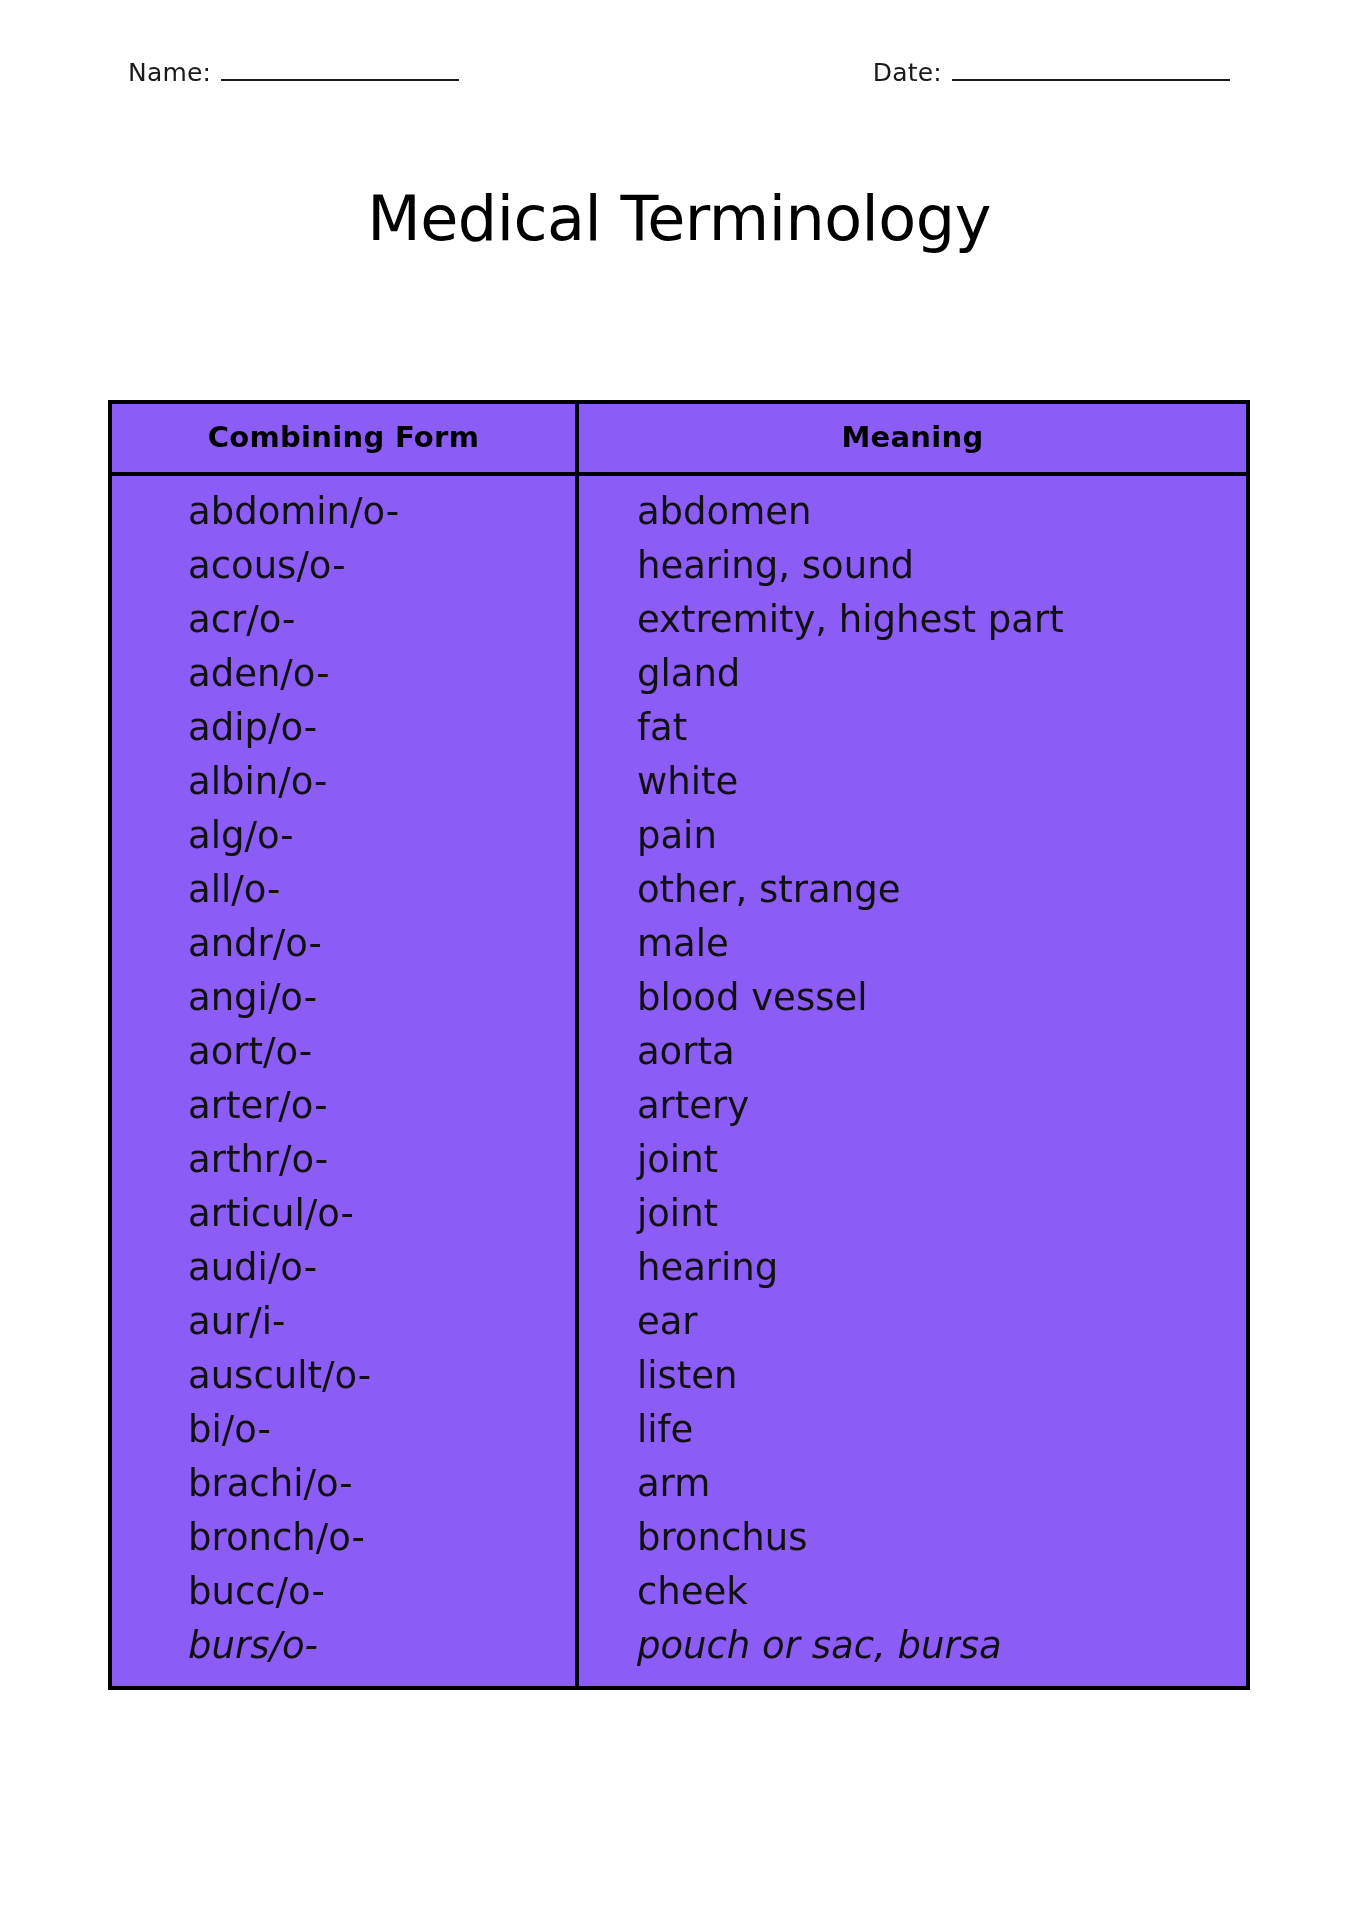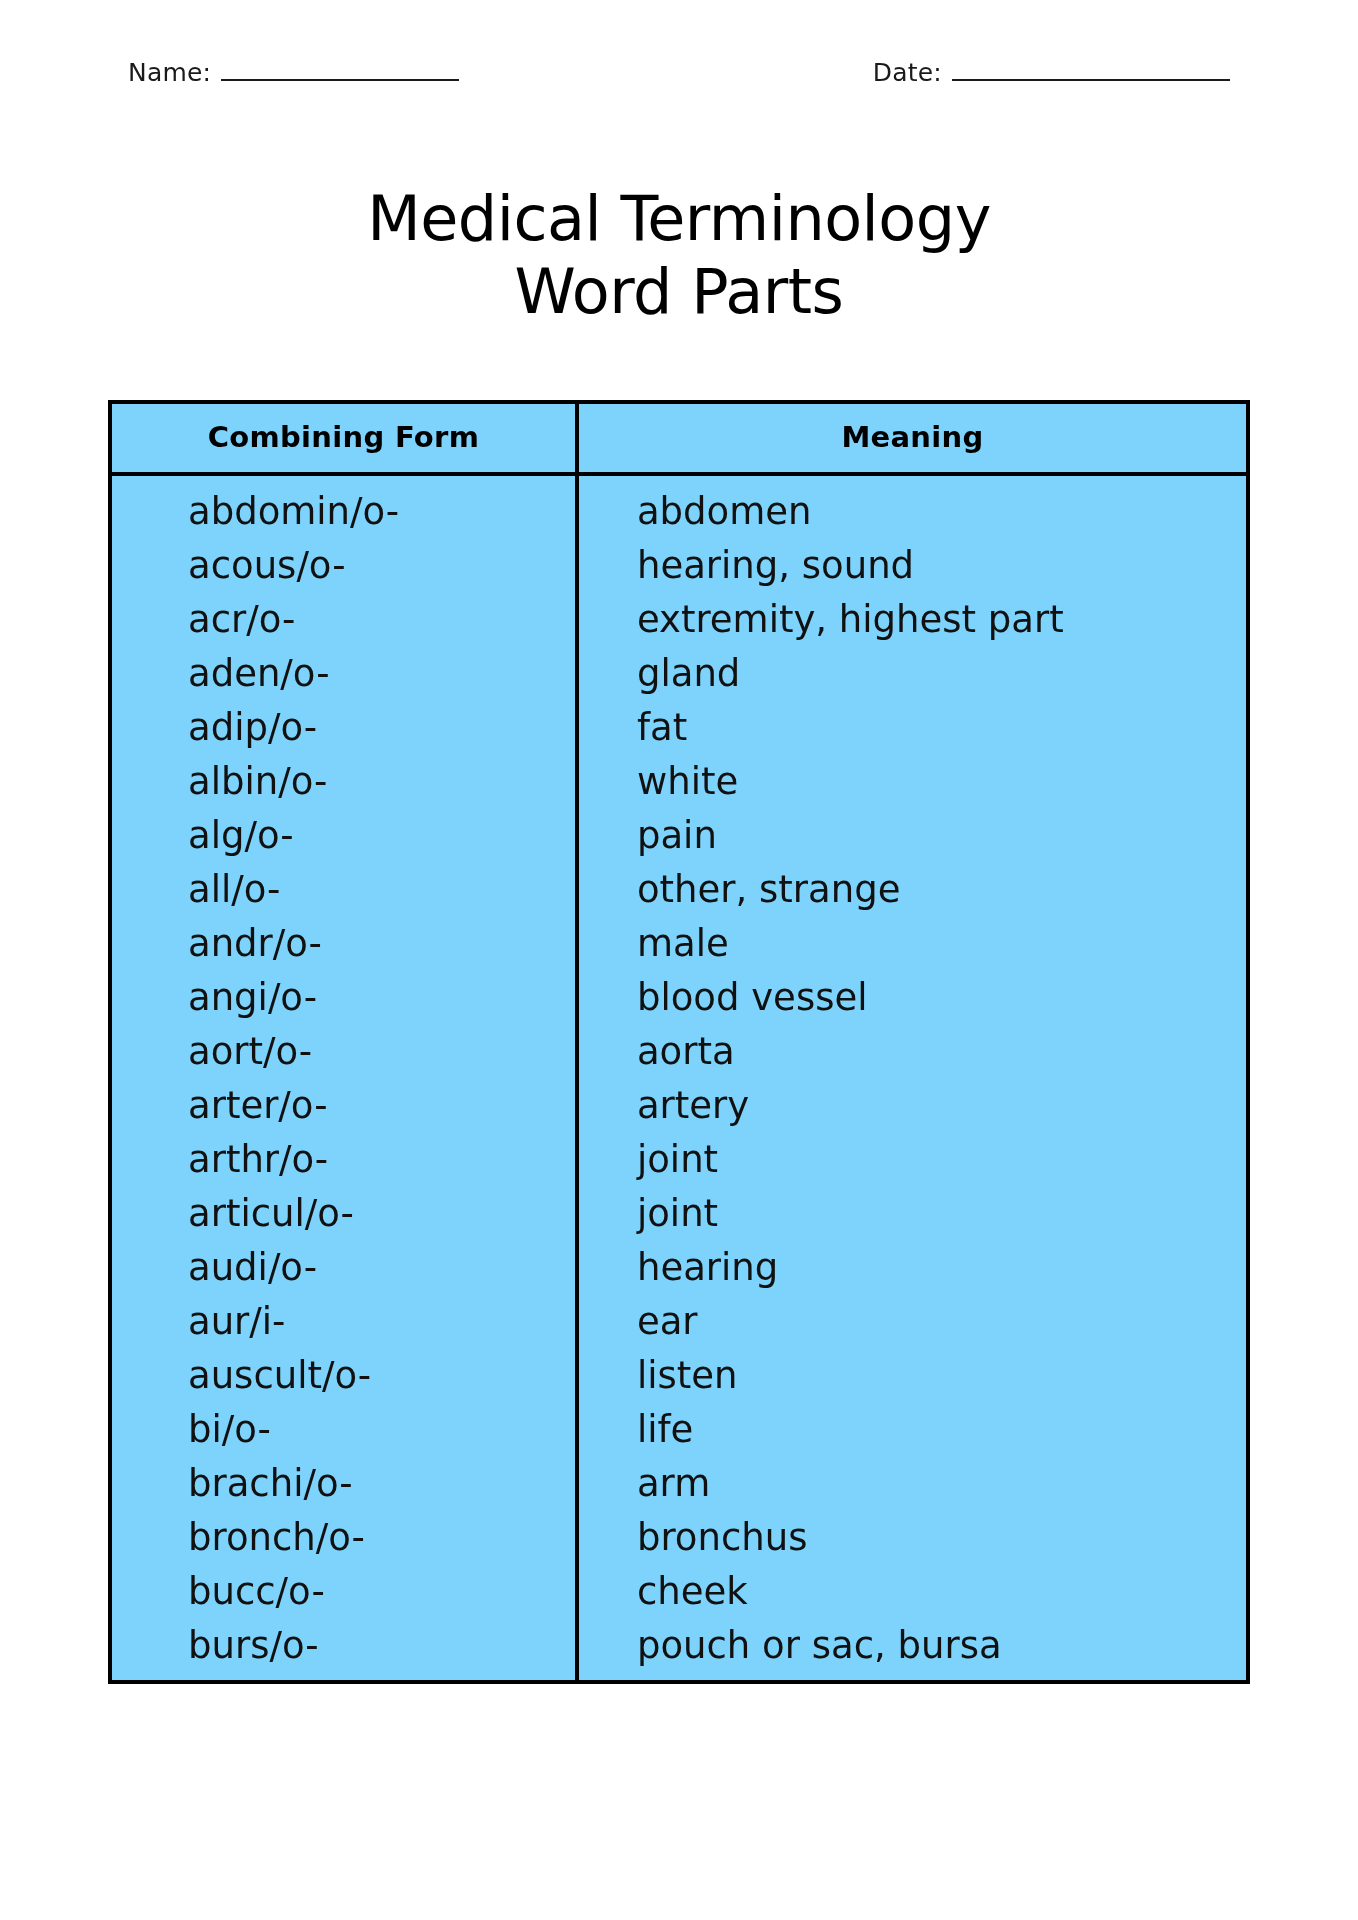--- a/index.html
+++ b/index.html
@@ -75,21 +75,21 @@
   }
 
   
   .table-wrap {
     position: absolute;
     top: 400px;
     left: 108px;
     width: 1142px;
     border: 4px solid #000000;
     box-sizing: border-box;
-    background: #7dd3fc;
+    background: #8b5cf6;
   }
   table.word-parts {
     width: 100%;
     border-collapse: collapse;
     table-layout: fixed;
   }
   table.word-parts col.c1 { width: 41%; }
   table.word-parts col.c2 { width: 59%; }
 
   table.word-parts thead th {
@@ -117,42 +117,42 @@
     padding-left: 76px;
     border-right: 4px solid #000000;
   }
   table.word-parts tbody td.meaning {
     padding-left: 58px;
   }
   table.word-parts tbody tr:first-child td {
     padding-top: 17px;
   }
   table.word-parts tbody tr:last-child td {
-    padding-bottom: 16px;
+    padding-bottom: 22px;
+    font-style: italic;
   }
 </style>
 </head>
 <body>
 
 <div class="page">
 
   <div class="meta-row">
     <div class="meta-field name">
       <span class="meta-label">Name:</span>
       <span class="meta-line"></span>
     </div>
     <div class="meta-field date">
       <span class="meta-label">Date:</span>
       <span class="meta-line"></span>
     </div>
   </div>
 
   <h1 class="title">
     <span class="line1">Medical Terminology</span>
-    <span class="line2">Word Parts</span>
   </h1>
 
   <div class="table-wrap">
     <table class="word-parts">
       <colgroup>
           <col class="c1">
           <col class="c2">
         </colgroup>
       <thead>
         <tr>

